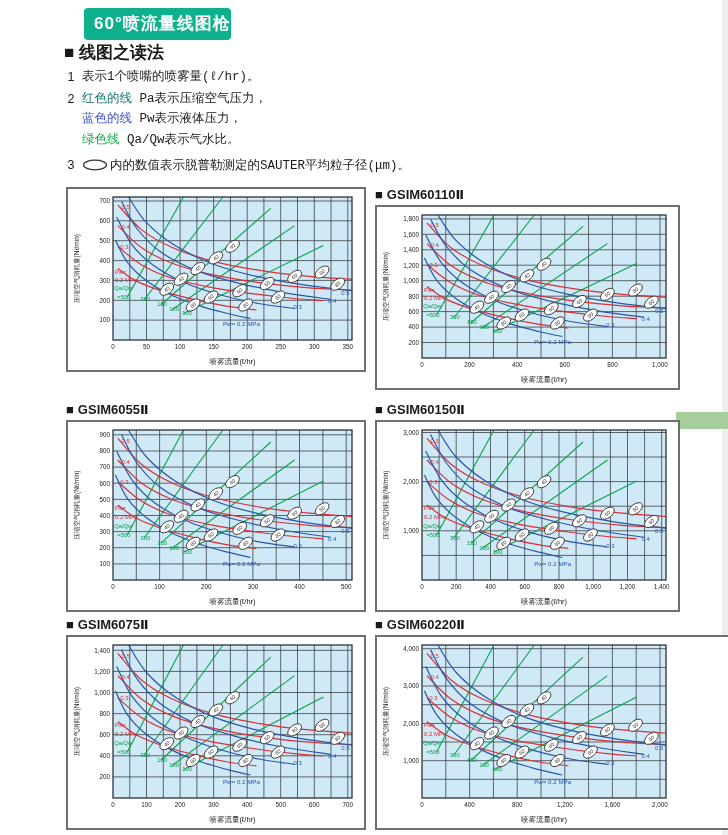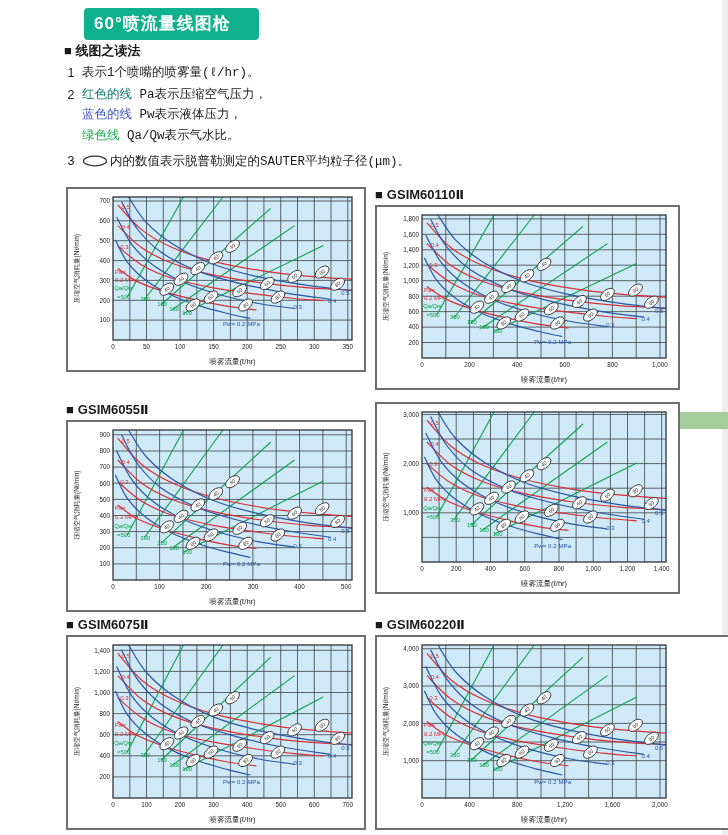--- a/index.html
+++ b/index.html
@@ -1,23 +1,23 @@
 <!DOCTYPE html>
 <html><head>
 <meta charset="utf-8">
 <style>
   html,body{margin:0;padding:0;background:#fff;}
   #page{position:relative;width:728px;height:835px;background:#fff;overflow:hidden;
         font-family:"Liberation Sans","DejaVu Sans",sans-serif;color:#1a1a1a;}
   #edge-strip{position:absolute;right:0;top:0;width:6px;height:835px;background:#ededed;}
   #side-tab{position:absolute;left:676px;top:412px;width:52px;height:17px;background:#a6cd9c;}
   .badge{position:absolute;left:84px;top:8px;background:#0fb08c;color:#fff;
-         font-size:17px;font-weight:bold;padding:4px 28px 5px 10px;border-radius:4px;letter-spacing:1px;}
+         font-size:17px;font-weight:bold;padding:4px 0 5px 10px;border-radius:4px;letter-spacing:1px;}
   .howto{position:absolute;left:64px;top:44px;width:560px;font-size:12.5px;line-height:1.0;}
-  .howto-heading{font-weight:bold;font-size:13px;margin-bottom:10px;}
+  .howto-heading{font-weight:bold;font-size:17px;margin-bottom:10px;}
   .howto-item{margin-bottom:9px;display:flex;align-items:flex-start;}
   .howto-no{width:14px;flex:0 0 14px;text-align:center;}
   .howto-body{margin-left:4px;font-family:Liberation Mono, monospace;}
   .howto-line{margin-bottom:8px;}
   .c-red{color:#0f766e;}
   .c-blue{color:#3d50c3;}
   .c-green{color:#17a648;}
   .ellipse-glyph{display:inline-block;vertical-align:-2px;margin-right:2px;}
   .chart-wrap{position:absolute;}
   .chart-header{font-size:13px;font-weight:bold;height:16px;margin-bottom:2px;white-space:nowrap;}
@@ -446,20 +446,21 @@
           <text x="39" y="92.8" font-size="6.3" fill="#1a1a1a" text-anchor="end">400</text>
           <text x="39" y="108.9" font-size="6.3" fill="#1a1a1a" text-anchor="end">300</text>
           <text x="39" y="125.0" font-size="6.3" fill="#1a1a1a" text-anchor="end">200</text>
           <text x="39" y="141.2" font-size="6.3" fill="#1a1a1a" text-anchor="end">100</text>
           <text x="161.5" y="179" font-size="7.5" fill="#1a1a1a" text-anchor="middle">喷雾流量(ℓ/hr)</text>
           <text transform="translate(8,80) rotate(-90)" font-size="6.5" fill="#1a1a1a" text-anchor="middle">压缩空气消耗量(Nℓ/min)</text>
         </svg>
       </div>
   </div>
   <div class="chart-wrap" id="wrap-3" style="left: 375px; top: 402px; width: 305px;">
+    <div class="chart-header"><span class="sq">■</span><span>GSIM60150Ⅱ</span></div>
     <div class="chart-box" style="height: 192px;">
         <svg class="chart-svg" width="295" height="182" viewBox="0 0 295 182" xmlns="http://www.w3.org/2000/svg" font-family="Liberation Sans, DejaVu Sans, sans-serif">
           <rect x="42" y="5" width="244" height="150" fill="#cfe9f7"></rect>
           <line x1="59.1" y1="5" x2="59.1" y2="155" stroke="#3c4146" stroke-width="0.8"></line>
           <line x1="76.2" y1="5" x2="76.2" y2="155" stroke="#3c4146" stroke-width="0.8"></line>
           <line x1="93.4" y1="5" x2="93.4" y2="155" stroke="#3c4146" stroke-width="0.8"></line>
           <line x1="110.5" y1="5" x2="110.5" y2="155" stroke="#3c4146" stroke-width="0.8"></line>
           <line x1="127.6" y1="5" x2="127.6" y2="155" stroke="#3c4146" stroke-width="0.8"></line>
           <line x1="144.7" y1="5" x2="144.7" y2="155" stroke="#3c4146" stroke-width="0.8"></line>
           <line x1="161.9" y1="5" x2="161.9" y2="155" stroke="#3c4146" stroke-width="0.8"></line>

